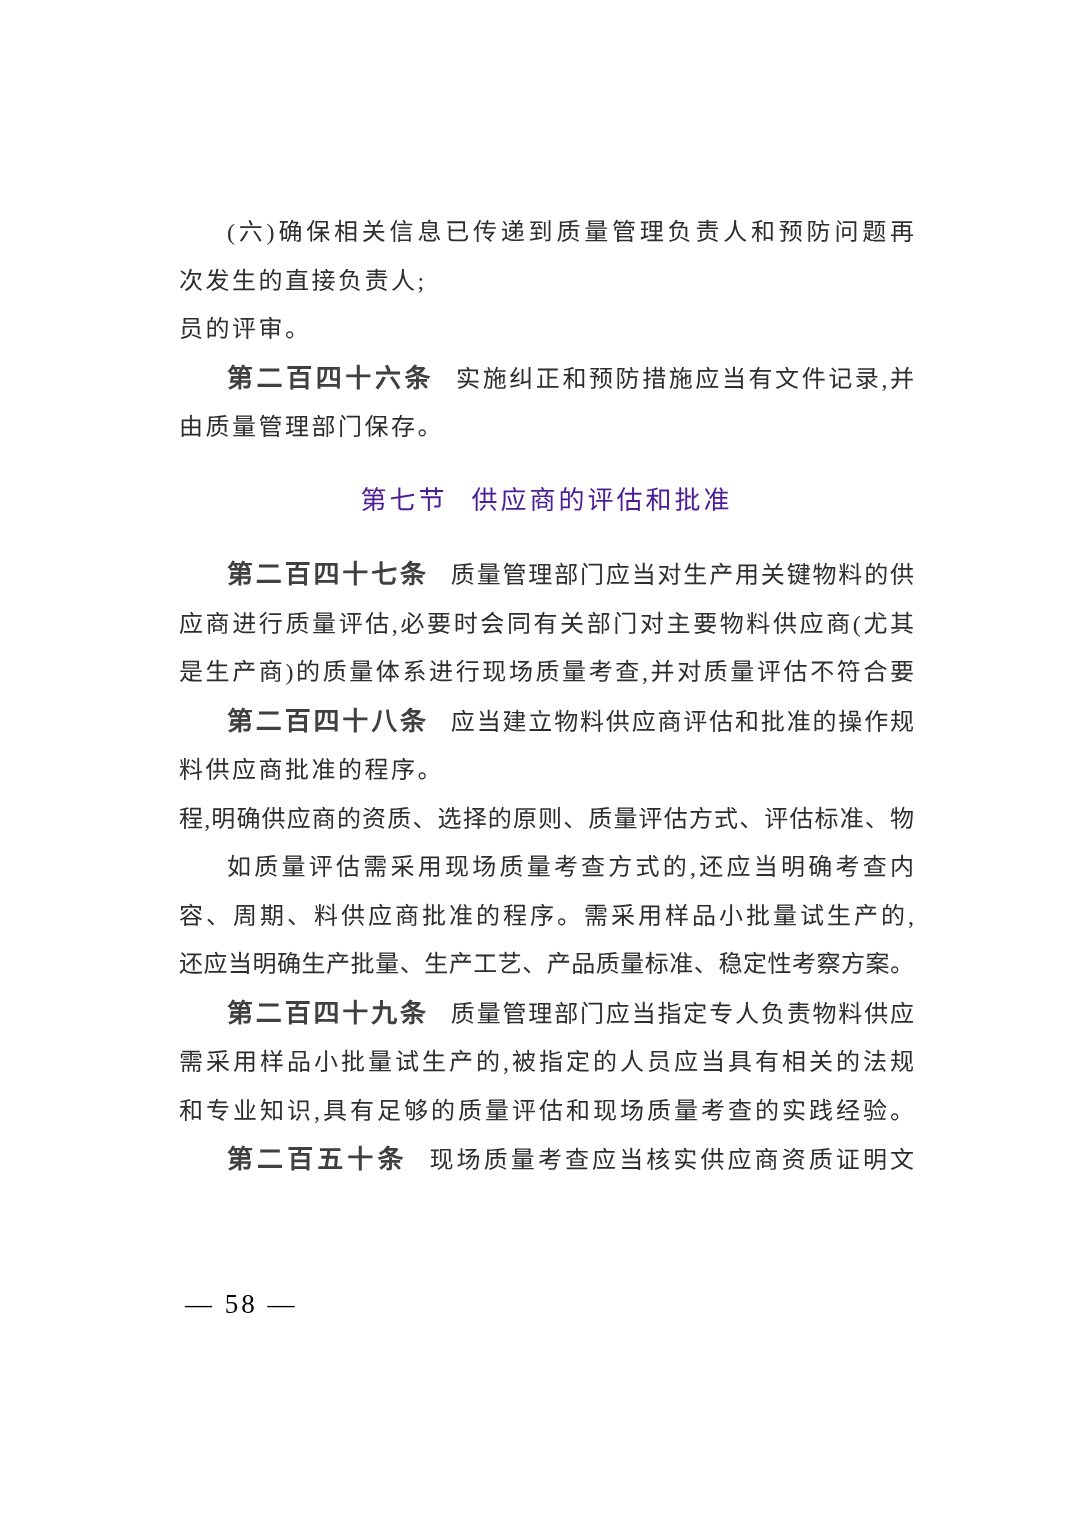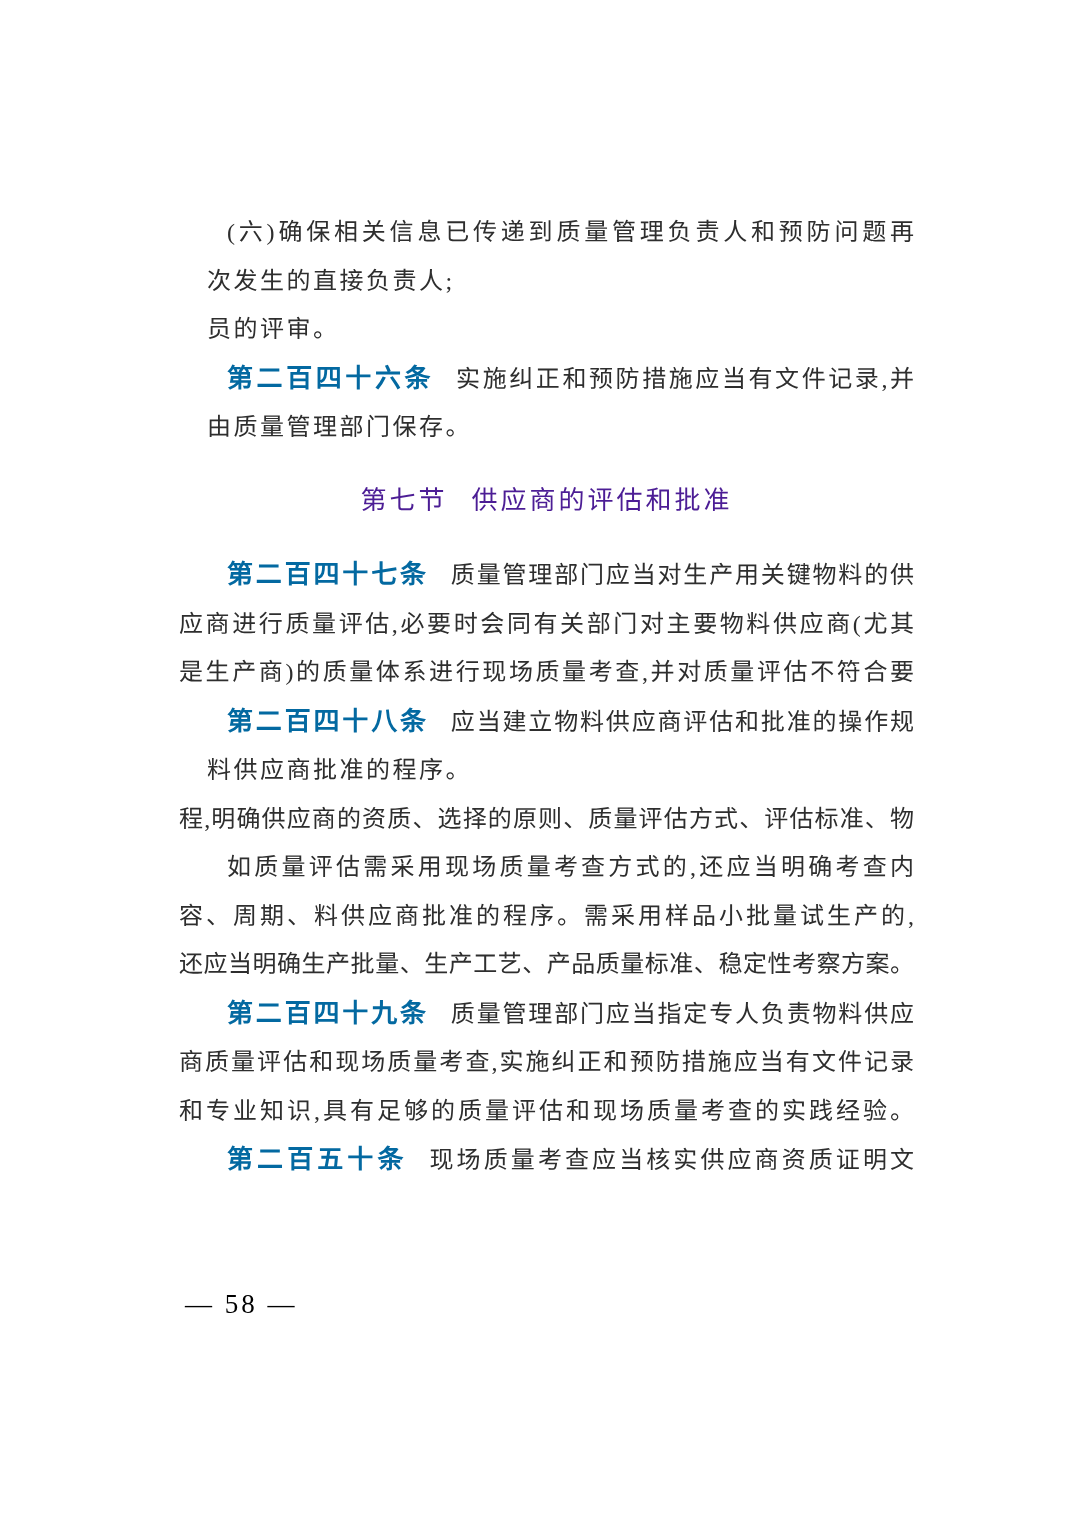--- a/index.html
+++ b/index.html
@@ -27,30 +27,29 @@
     line-height: 48.5px;
     text-align: justify;
     text-align-last: justify;
     text-justify: inter-character;
     white-space: nowrap;
   }
   .line.last {
     text-align: left;
     text-align-last: left;
     letter-spacing: 2.5px;
-    margin-left: 28px;
   }
   .indent {
     text-indent: 48px;
   }
   .art-num {
     font-family: "Liberation Sans", "DejaVu Sans", sans-serif;
     font-weight: 700;
     font-size: 26px;
-    color: #0369a1;
+    color: #404040;
     margin-right: 22px;
     letter-spacing: 1px;
   }
   .section-heading {
     font-size: 26px;
     line-height: 48.5px;
     margin: 25px 0;
     text-align: center;
     text-align-last: center;
     color: #4c1d95;
@@ -93,21 +92,21 @@
 
     <div class="line indent"><span class="art-num">第二百四十八条</span><span>应当建立物料供应商评估和批准的操作规</span></div>
     <div class="line last">料供应商批准的程序。</div>
     <div class="line">程,明确供应商的资质、选择的原则、质量评估方式、评估标准、物</div>
 
     <div class="line indent">如质量评估需采用现场质量考查方式的,还应当明确考查内</div>
     <div class="line">容、周期、料供应商批准的程序。需采用样品小批量试生产的,</div>
     <div class="line">还应当明确生产批量、生产工艺、产品质量标准、稳定性考察方案。</div>
 
     <div class="line indent"><span class="art-num">第二百四十九条</span><span>质量管理部门应当指定专人负责物料供应</span></div>
-    <div class="line">商质量评估和现场质量考查,实施纠正和预防措施应当有文件记录</div>
+    <div class="line">需采用样品小批量试生产的,被指定的人员应当具有相关的法规</div>
     <div class="line">和专业知识,具有足够的质量评估和现场质量考查的实践经验。</div>
 
     <div class="line indent"><span class="art-num">第二百五十条</span><span>现场质量考查应当核实供应商资质证明文</span></div>
 
   </div>
 
   <div class="page-footer">— 58 —</div>
 
 </div>
 

